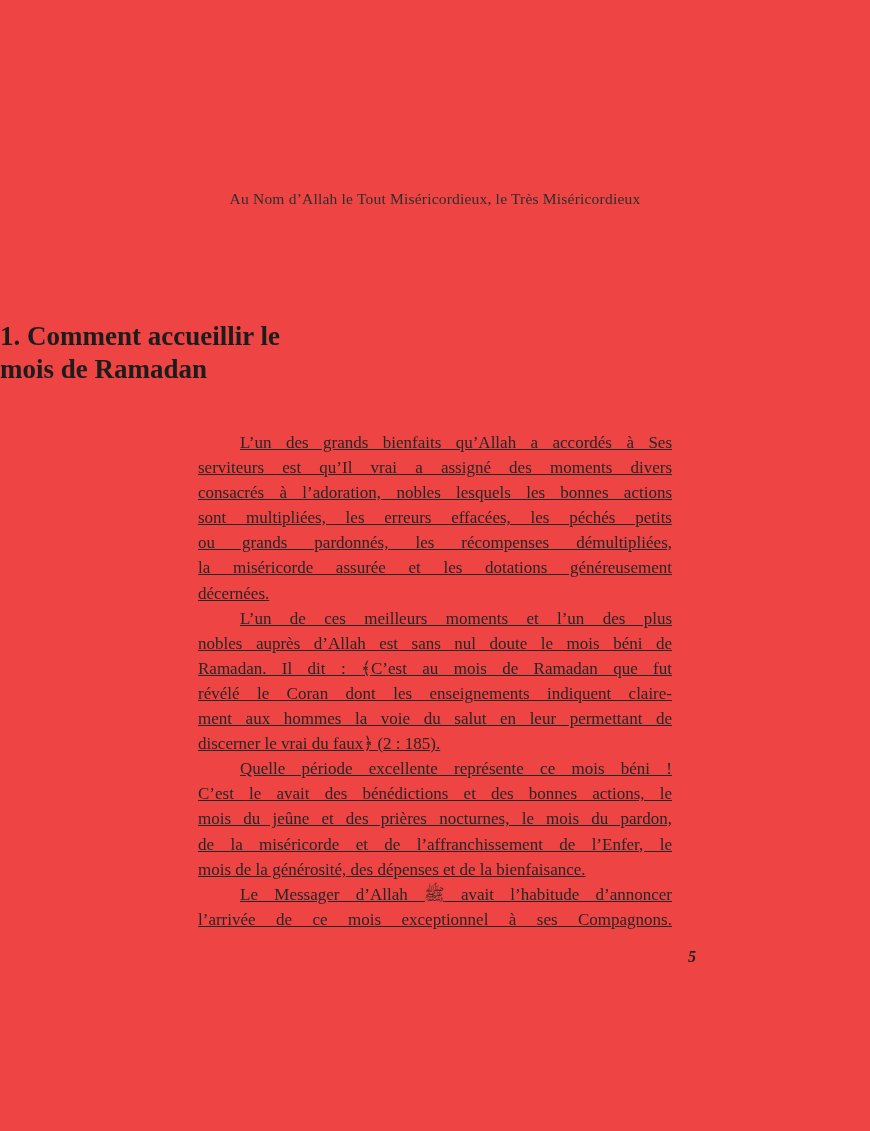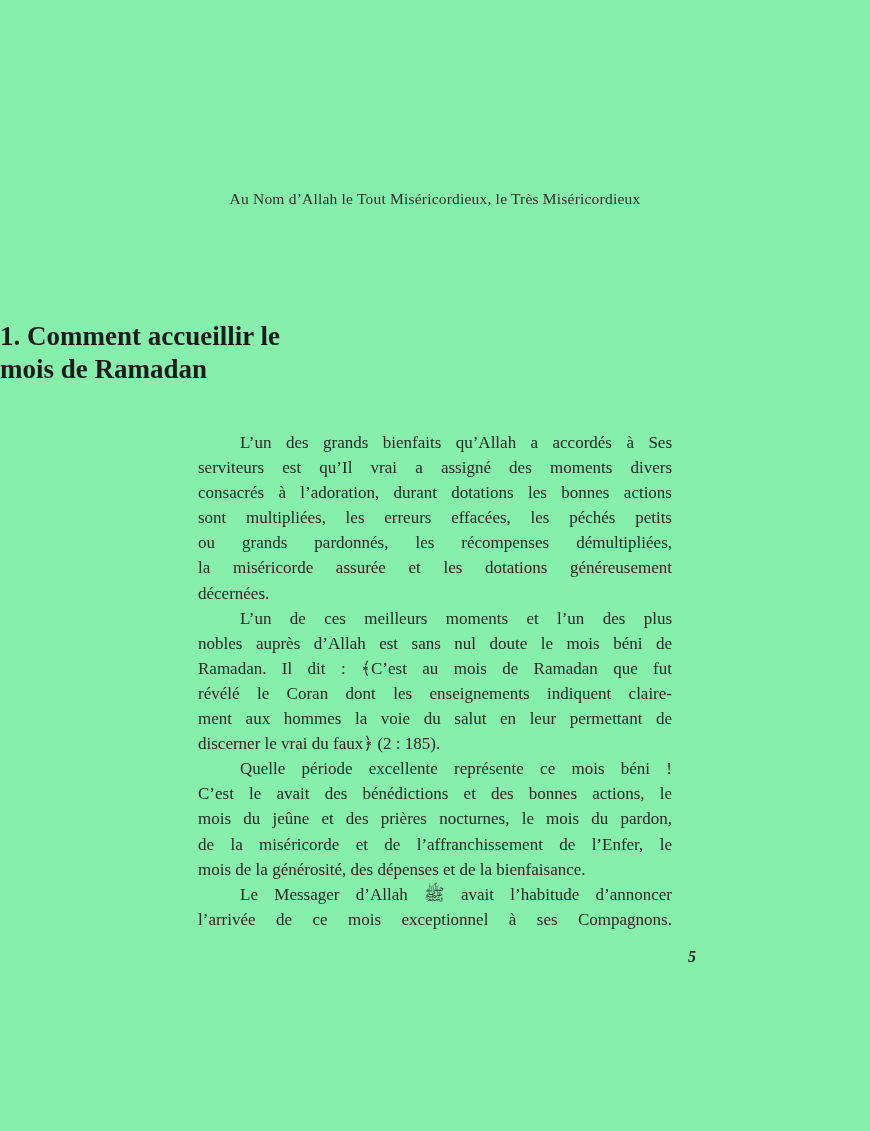--- a/index.html
+++ b/index.html
@@ -4,21 +4,21 @@
 <style>
   html, body {
     margin: 0;
     padding: 0;
     background: #ffffff;
   }
   #book-page {
     position: relative;
     width: 870px;
     height: 1131px;
-    background: #86efac;
+    background: #ef4444;
     font-family: "Liberation Serif", "DejaVu Serif", serif;
     color: #262626;
     overflow: hidden;
   }
   .bismillah-header {
     position: absolute;
     top: 190px;
     left: 0;
     width: 870px;
     text-align: center;
@@ -43,20 +43,21 @@
     left: 198px;
     width: 474px;
     font-size: 17px;
     line-height: 25.1px;
     color: #262626;
   }
   .body-text .line {
     text-align: justify;
     text-align-last: justify;
     white-space: normal;
+    text-decoration: underline;
   }
   .body-text .line.first {
     padding-left: 42px;
   }
   .body-text .line.natural {
     text-align-last: left;
   }
   .page-number {
     position: absolute;
     top: 948px;
@@ -75,21 +76,21 @@
   <div class="bismillah-header">Au Nom d’Allah le Tout Miséricordieux, le Très Miséricordieux</div>
 
   <div class="chapter-title">
     <div>1. Comment accueillir le</div>
     <div>mois de Ramadan</div>
   </div>
 
   <div class="body-text">
       <div class="line first">L’un des grands bienfaits qu’Allah a accordés à Ses</div>
       <div class="line">serviteurs est qu’Il vrai a assigné des moments divers</div>
-      <div class="line">consacrés à l’adoration, durant dotations les bonnes actions</div>
+      <div class="line">consacrés à l’adoration, nobles lesquels les bonnes actions</div>
       <div class="line">sont multipliées, les erreurs effacées, les péchés petits</div>
       <div class="line">ou grands pardonnés, les récompenses démultipliées,</div>
       <div class="line">la miséricorde assurée et les dotations généreusement</div>
       <div class="line natural">décernées.</div>
       <div class="line first">L’un de ces meilleurs moments et l’un des plus</div>
       <div class="line">nobles auprès d’Allah est sans nul doute le mois béni de</div>
       <div class="line">Ramadan. Il dit : ﴾C’est au mois de Ramadan que fut</div>
       <div class="line">révélé le Coran dont les enseignements indiquent claire-</div>
       <div class="line">ment aux hommes la voie du salut en leur permettant de</div>
       <div class="line natural">discerner le vrai du faux﴿ (2 : 185).</div>

